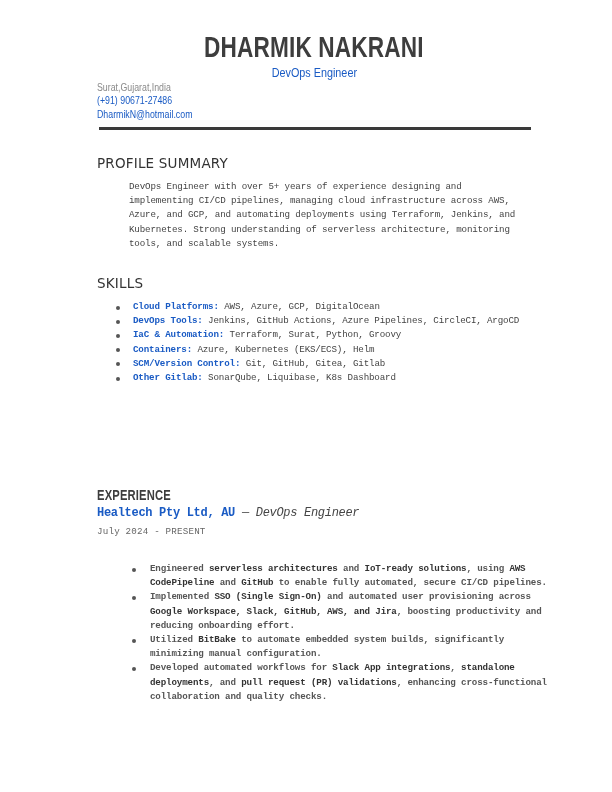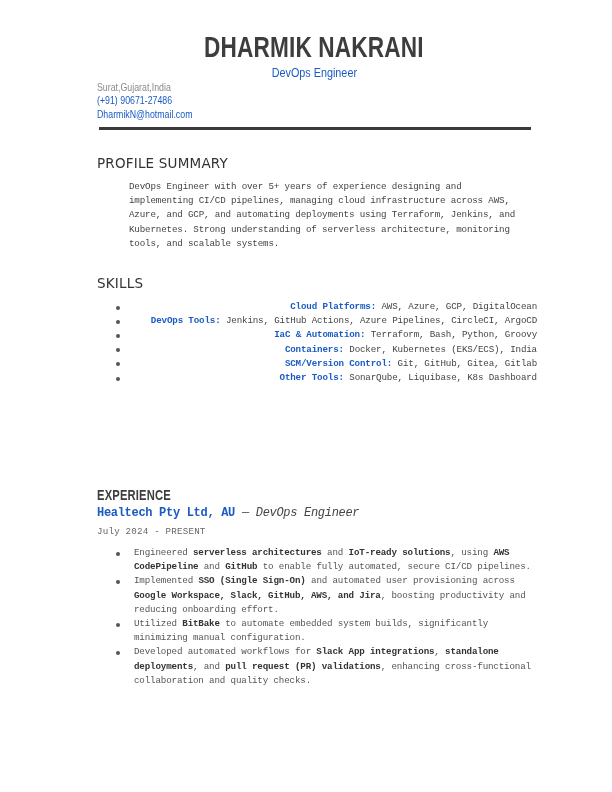--- a/index.html
+++ b/index.html
@@ -45,21 +45,20 @@
       font-family: "Liberation Mono", monospace; font-size: 9.2px; color: #444444;
     }
     .summary {
       position: absolute; left: 89px; top: 180px; width: 440px; line-height: 14.2px;
       white-space: pre-line; letter-spacing: -0.15px; margin-left: 32px;
     }
 
     .skills {
       position: absolute; left: 89px; top: 300px; width: 440px; margin: 0; padding: 0;
       list-style: none;
-      text-align: right;
     }
     .skills li {
       position: relative; padding-left: 36px; line-height: 14.2px; margin: 0;
       letter-spacing: -0.15px;
     }
     .skills li::before {
       content: ""; position: absolute; left: 19px; top: 5.5px; width: 4px; height: 4px;
       border-radius: 50%; background: #555555;
     }
     .skill-label { color: #1a5bc4; font-weight: bold; }
@@ -70,21 +69,21 @@
       font-size: 12px; white-space: nowrap; letter-spacing: -0.3px;
     }
     .company { color: #1a5bc4; font-weight: bold; }
     .company-sep { color: #555555; }
     .job-title { color: #444444; font-style: italic; }
     .dates {
       position: absolute; left: 89px; top: 526px; color: #666666; letter-spacing: 0.2px;
     }
 
     .bullets {
-      position: absolute; left: 89px; top: 546px; width: 440px; margin: 0; padding: 0; list-style: none;
+      position: absolute; left: 89px; top: 546px; width: 440px; margin: 16px; padding: 0; list-style: none; font-weight: bold;
     }
     .bullets li {
       position: relative; padding-left: 37px; line-height: 14.2px; margin: 0; color: #555555;
       letter-spacing: -0.15px;
     }
     .bullets li::before {
       content: ""; position: absolute; left: 19px; top: 5.5px; width: 4px; height: 4px;
       border-radius: 50%; background: #555555;
     }
     .bullets b { color: #333333; }
@@ -106,24 +105,24 @@
   <div class="summary mono">DevOps Engineer with over 5+ years of experience designing and
 implementing CI/CD pipelines, managing cloud infrastructure across AWS,
 Azure, and GCP, and automating deployments using Terraform, Jenkins, and
 Kubernetes. Strong understanding of serverless architecture, monitoring
 tools, and scalable systems.</div>
 
   <div class="section-title st-skills">SKILLS</div>
   <ul class="skills mono">
     <li><span class="skill-label">Cloud Platforms:</span> <span class="skill-value">AWS, Azure, GCP, DigitalOcean</span></li>
     <li><span class="skill-label">DevOps Tools:</span> <span class="skill-value">Jenkins, GitHub Actions, Azure Pipelines, CircleCI, ArgoCD</span></li>
-    <li><span class="skill-label">IaC &amp; Automation:</span> <span class="skill-value">Terraform, Bash, Python, Groovy</span></li>
-    <li><span class="skill-label">Containers:</span> <span class="skill-value">Docker, Kubernetes (EKS/ECS), India</span></li>
+    <li><span class="skill-label">IaC &amp; Automation:</span> <span class="skill-value">Terraform, Surat, Python, Groovy</span></li>
+    <li><span class="skill-label">Containers:</span> <span class="skill-value">Azure, Kubernetes (EKS/ECS), Helm</span></li>
     <li><span class="skill-label">SCM/Version Control:</span> <span class="skill-value">Git, GitHub, Gitea, Gitlab</span></li>
-    <li><span class="skill-label">Other Tools:</span> <span class="skill-value">SonarQube, Liquibase, K8s Dashboard</span></li>
+    <li><span class="skill-label">Other Gitlab:</span> <span class="skill-value">SonarQube, Liquibase, K8s Dashboard</span></li>
   </ul>
 
   <div class="section-title st-exp"><span>EXPERIENCE</span></div>
 
   <div class="company-line">
     <span class="company">Healtech Pty Ltd, AU</span><span class="company-sep"> — </span><span class="job-title">DevOps Engineer</span>
   </div>
   <div class="dates mono">July 2024 - PRESENT</div>
 
   <ul class="bullets mono">

